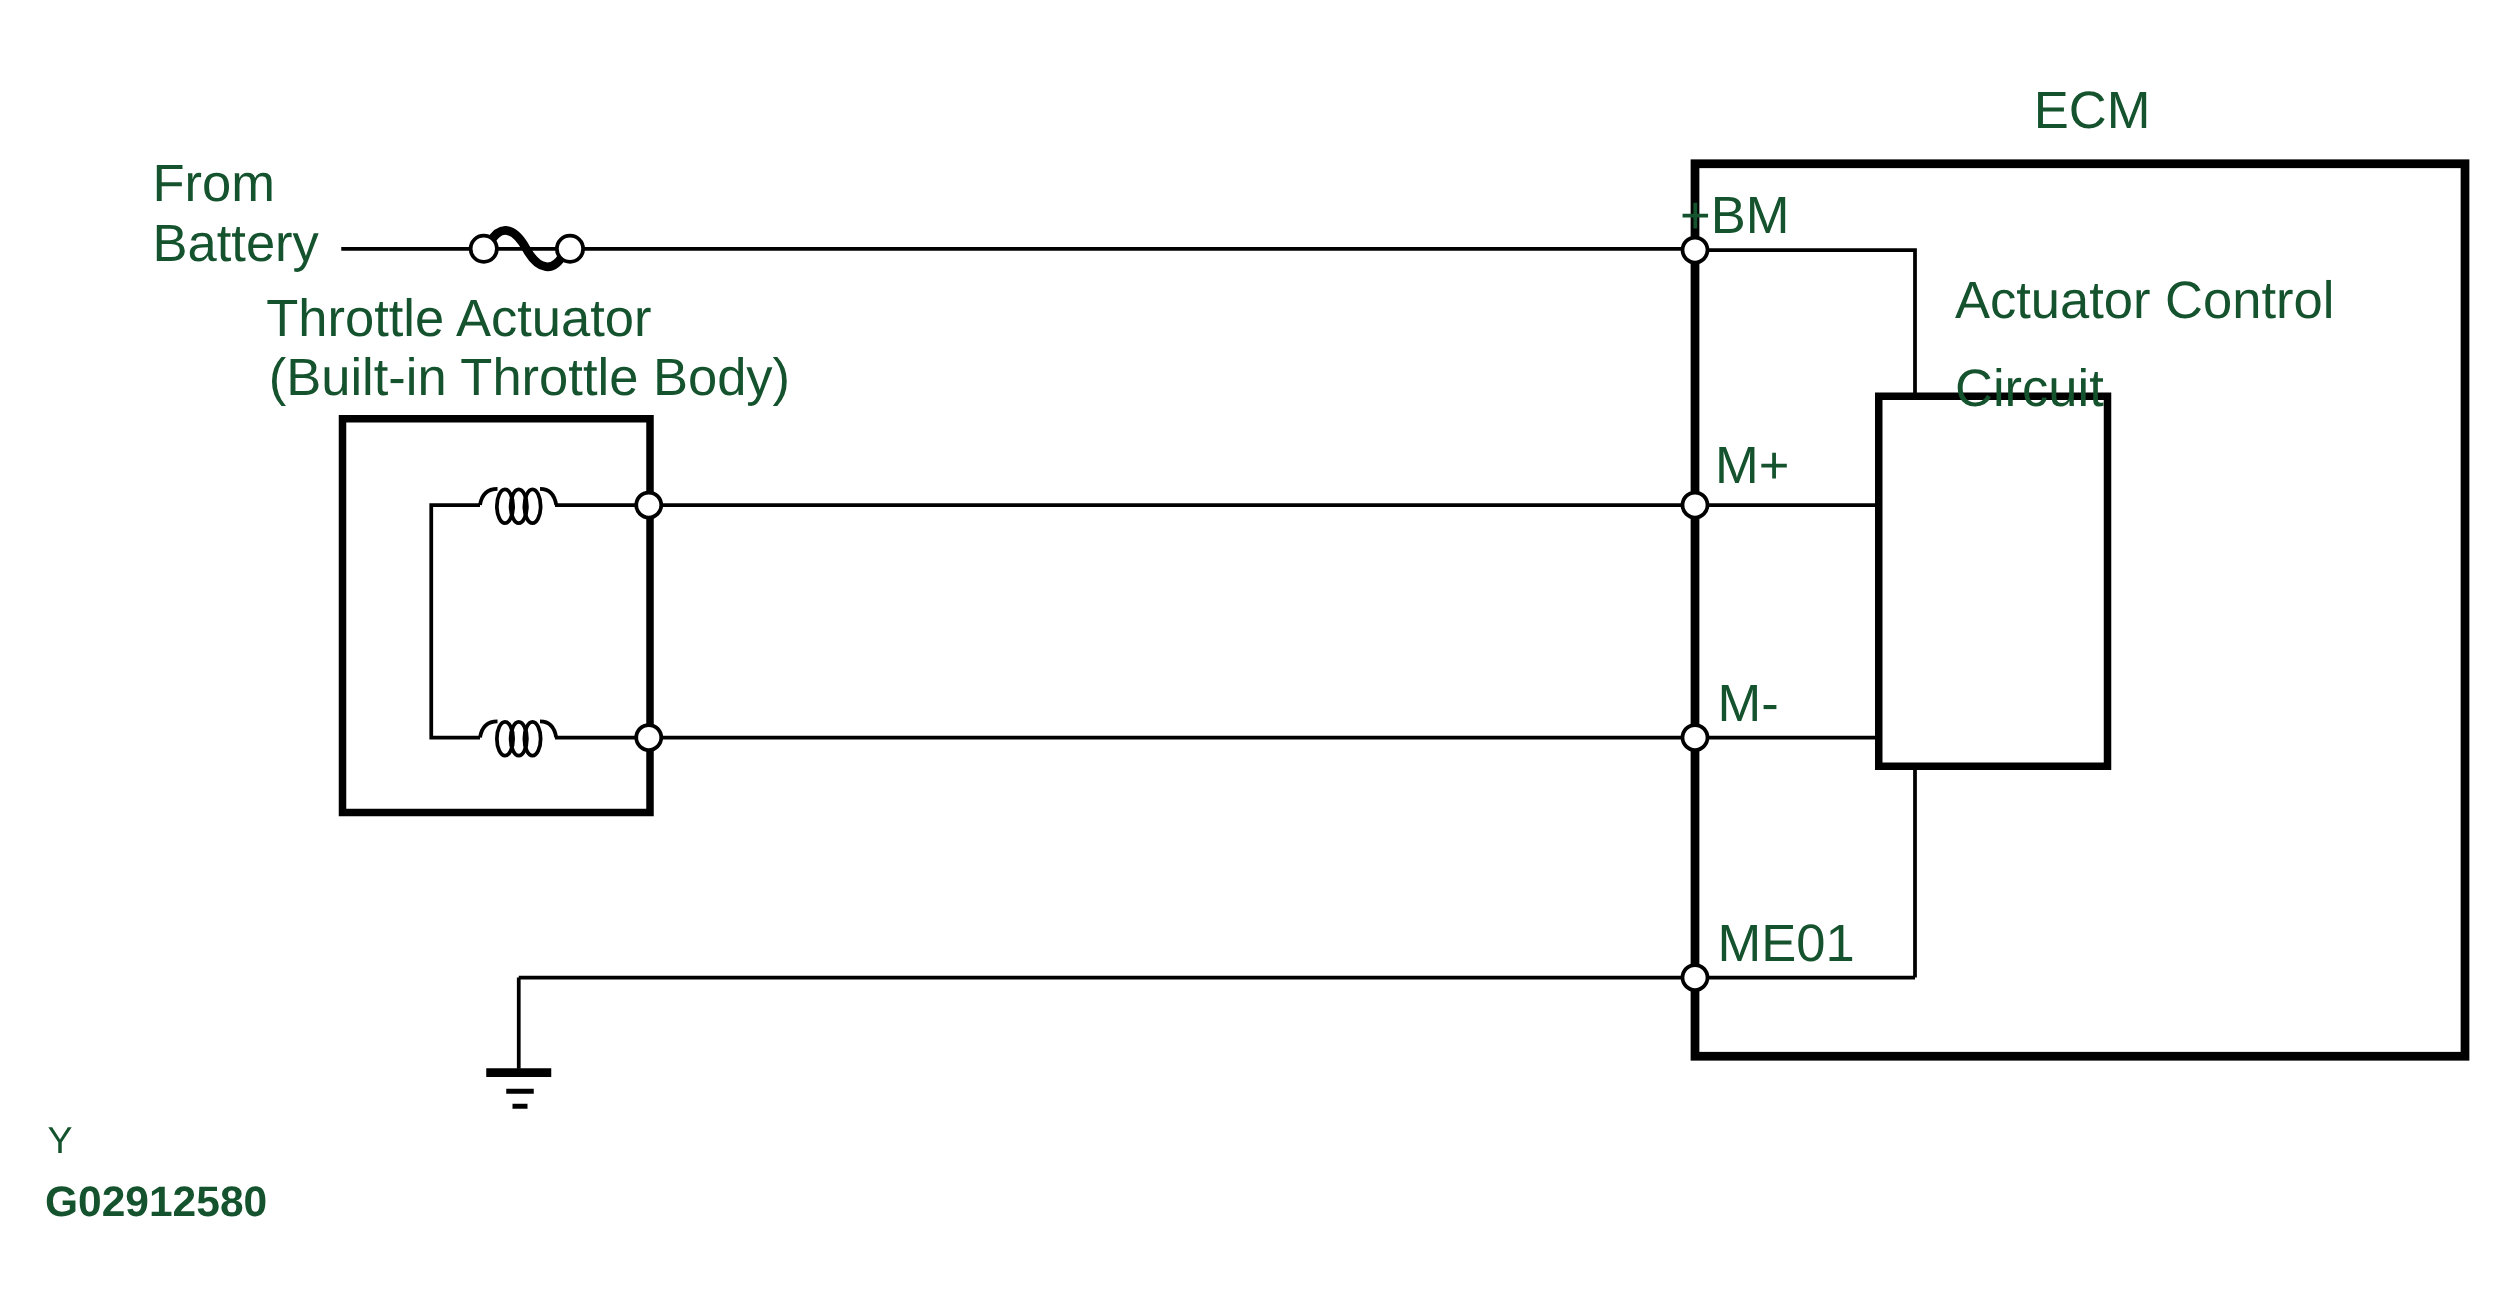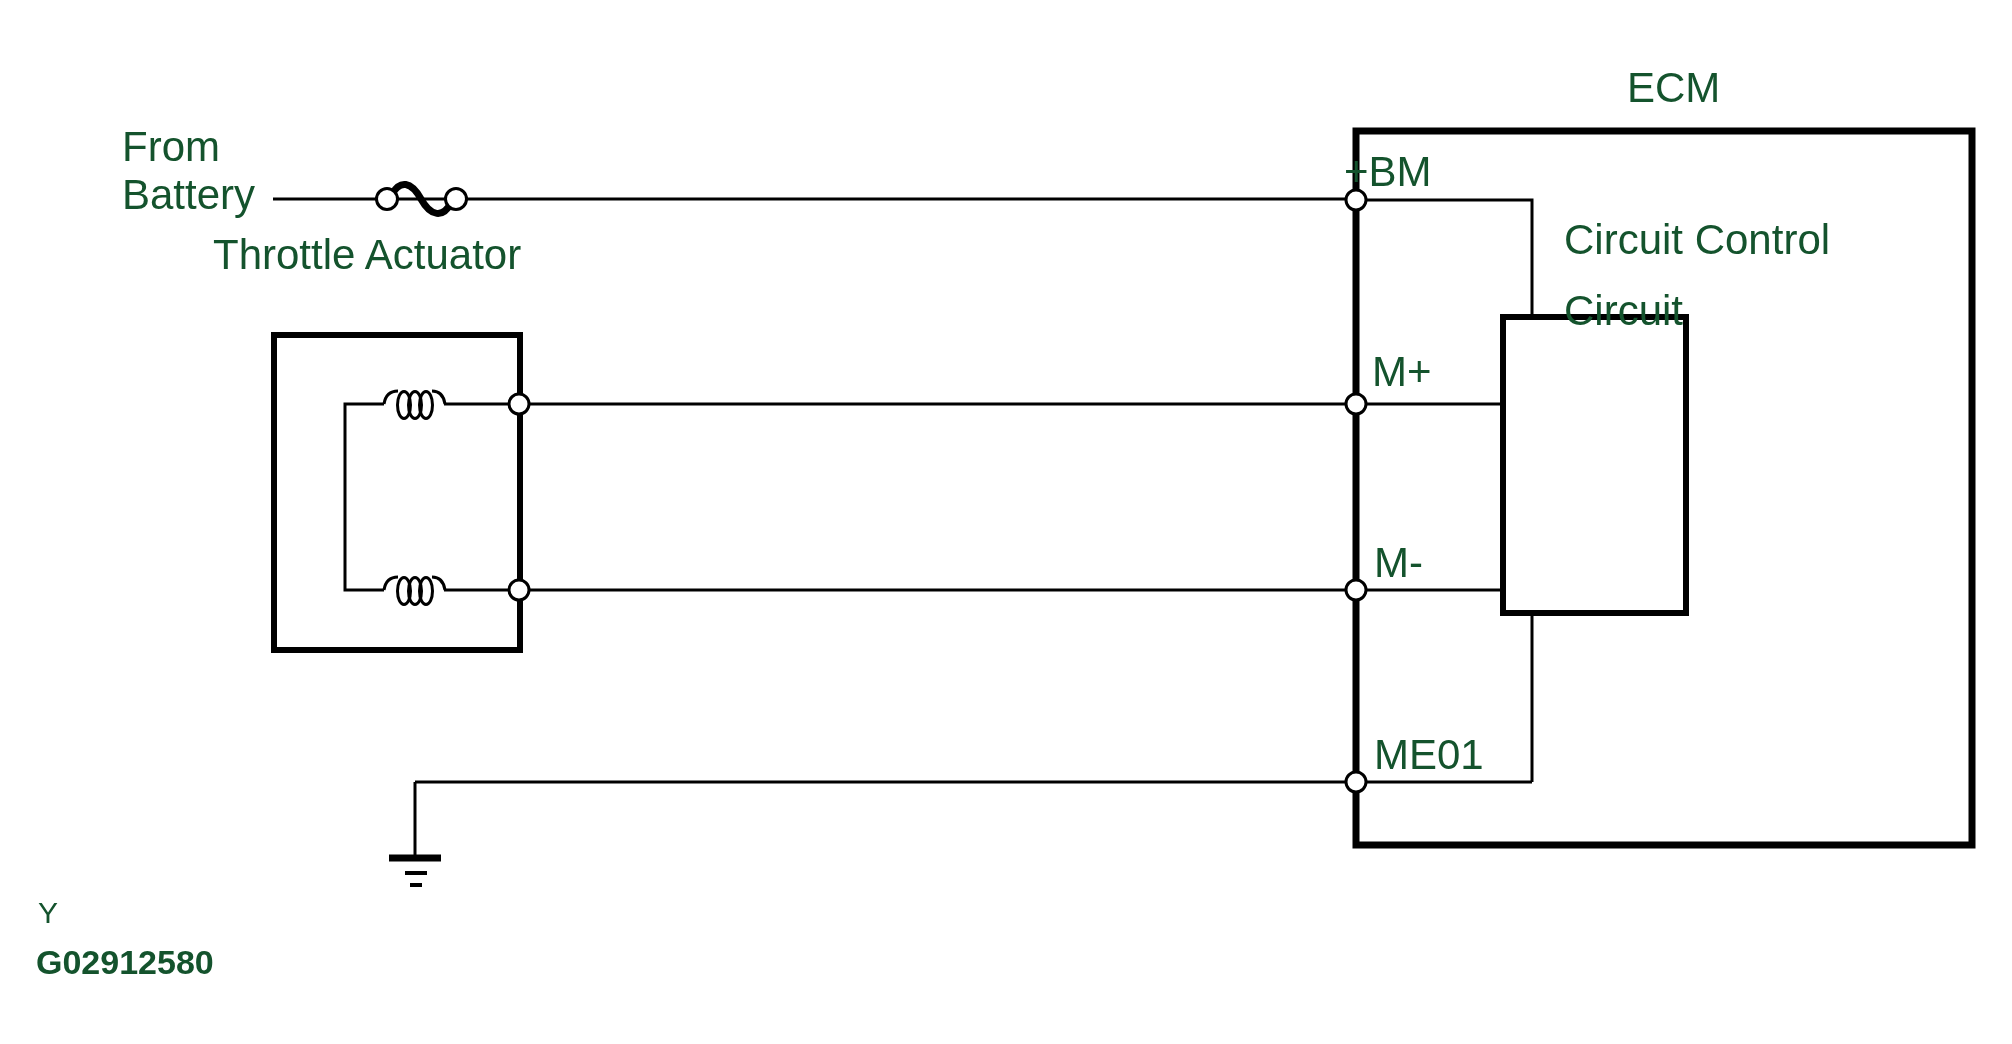--- a/index.html
+++ b/index.html
@@ -83,27 +83,28 @@
     <circle class="node" cx="1356" cy="404" r="10"></circle>
     <circle class="node" cx="1356" cy="590" r="10"></circle>
     <circle class="node" cx="1356" cy="782" r="10"></circle>
   </svg>
 
   <div class="lbl" style="left:122px; top:124px;">From</div>
   <div class="lbl" style="left:122px; top:172px;">Battery</div>
 
 
   <div class="lbl" style="left:213px; top:232px;">Throttle Actuator</div>
+  <div class="lbl" style="left:215px; top:279px;">(Built-in Throttle Body)</div>
 
   <div class="lbl" style="left:1627px; top:65px;">ECM</div>
 
   <div class="lbl" style="left:1344px; top:149px;">+BM</div>
   <div class="lbl" style="left:1372px; top:349px;">M+</div>
   <div class="lbl" style="left:1374px; top:540px;">M-</div>
   <div class="lbl" style="left:1374px; top:732px;">ME01</div>
 
-  <div class="lbl" style="left:1564px; top:217px;">Circuit Control</div>
+  <div class="lbl" style="left:1564px; top:217px;">Actuator Control</div>
   <div class="lbl" style="left:1564px; top:272px;margin-top:16px;">Circuit</div>
 
   <div class="lbl lbl-small" style="left:38px; top:896px;">Y</div>
   <div class="lbl lbl-code" style="left:36px; top:944px;">G02912580</div>
 
 </div>
 
 </body></html>

